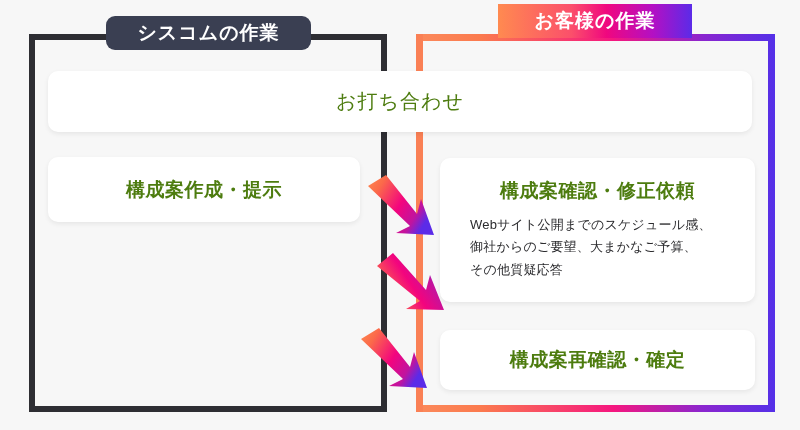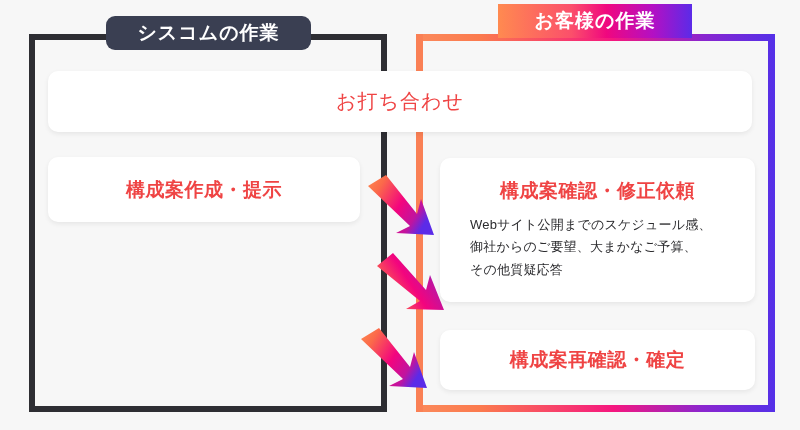--- a/index.html
+++ b/index.html
@@ -102,21 +102,21 @@
     border-radius: 10px;
     box-shadow: 0 2px 5px rgba(0,0,0,0.07);
     box-sizing: border-box;
     z-index: 20;
     display: flex;
     flex-direction: column;
     justify-content: center;
   }
   .card-title {
     text-align: center;
-    color: #ef4444;
+    color: #4d7c0f;
     font-size: 19px;
     font-weight: 700;
     letter-spacing: 0.5px;
   }
   .card-title.light {
     font-weight: 500;
     font-size: 20px;
     letter-spacing: 1px;
   }
   .card-body {

